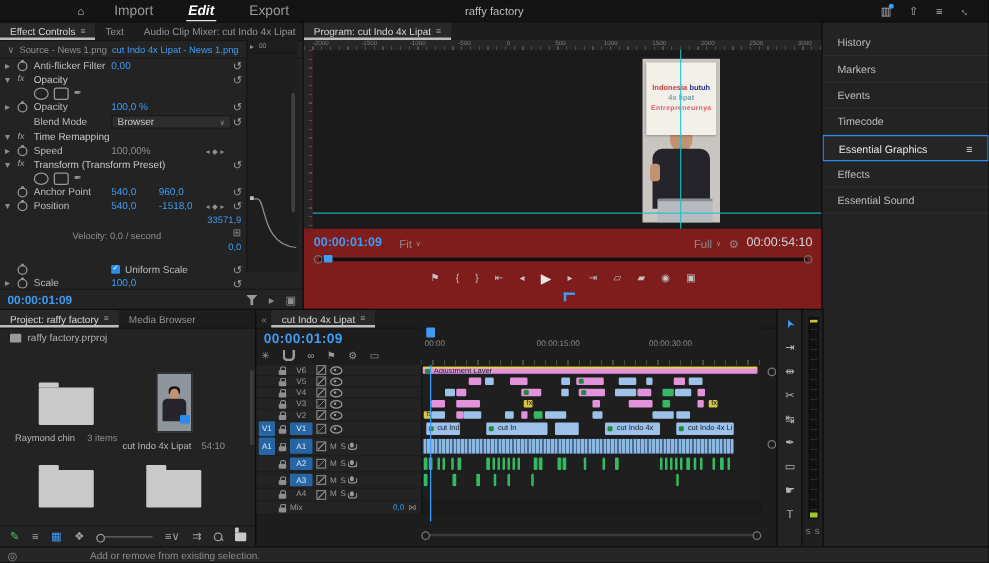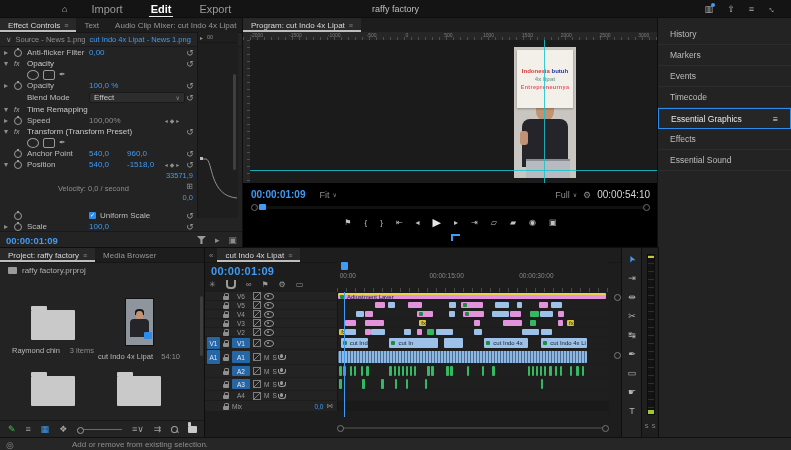--- a/index.html
+++ b/index.html
@@ -7,21 +7,21 @@
         font-family:"Liberation Sans",sans-serif;font-size:9px;color:#c8c8c8;-webkit-font-smoothing:antialiased;}
   .abs{position:absolute;}
   .panel{position:absolute;background:#232323;box-sizing:border-box;outline:1px solid #0e0e0e;}
   .r{display:flex;align-items:center;}
   .bv{color:#3f9bf4;}
   .dim{color:#8d8d8d;}
   .white{color:#d6d6d6;}
   
   #topbar{left:0;top:0;width:791px;height:18px;background:#141414;display:flex;align-items:center;}
   .navitem{color:#9a9a9a;font-size:11px;padding:0 14px;position:relative;height:18px;display:flex;align-items:center;}
-  .navitem.active{color:#fff;font-weight:bold;}
+  .navitem.active{color:#fff;font-weight:bold;font-style:italic;}
   .navitem.active::after{content:"";position:absolute;left:12px;right:12px;bottom:0;height:2px;background:#e8e8e8;}
   #apptitle{position:absolute;left:0;right:0;text-align:center;color:#bebebe;font-size:9px;pointer-events:none;}
   #winicons{margin-left:auto;display:flex;gap:14px;padding-right:14px;}
   .winico{color:#b0b0b0;font-size:9px;position:relative;}
   .winico .dot{position:absolute;right:-2px;top:-1px;width:4px;height:4px;border-radius:50%;background:#3f9bf4;}
   .rot45{display:inline-block;transform:rotate(45deg);}
   
   .tabbar{height:14px;background:#1d1d1d;display:flex;align-items:stretch;font-size:8px;color:#969696;border-bottom:1px solid #161616;}
   .tab{padding:0 8px;display:flex;align-items:center;gap:4px;white-space:nowrap;}
   .tab.active{background:#282828;color:#d9d9d9;box-shadow:inset 0 -2px 0 #bdbdbd;}
@@ -60,21 +60,21 @@
   .shp.ell{border-radius:50%;}
   .ddl{background:#2d2d2d;border:1px solid #1a1a1a;border-radius:2px;height:9px;display:flex;align-items:center;justify-content:space-between;padding:0 4px;width:86px;color:#c9c9c9;}
   .chk{width:7px;height:7px;background:#2d8ceb;border-radius:1px;color:#fff;font-size:6px;line-height:7px;text-align:center;margin-right:4px;}
   #ecstrip{position:absolute;left:197px;top:14px;bottom:30px;right:5px;background:#1e1e1e;border-left:1px solid #151515;}
   #ecscroll{position:absolute;right:2px;top:42px;width:3px;height:96px;background:#3f3f3f;border-radius:2px;}
   .hscroll{position:relative;height:8px;margin:0 4px;}
   .hscroll .trk{position:absolute;left:6px;right:6px;top:3px;height:2px;background:#3a3a3a;border-radius:1px;}
   .hscroll .end{position:absolute;top:0px;width:5px;height:5px;border:1px solid #777;border-radius:50%;background:#232323;}
   #ecbottom{position:absolute;left:0;right:0;bottom:0;height:16px;background:#232323;border-top:1px solid #191919;display:flex;align-items:center;padding:0 6px;}
   
-  #progpanel{left:243px;top:18px;width:415px;height:230px;background:#000000;}
+  #progpanel{left:243px;top:18px;width:415px;height:230px;background:#7f1d1d;}
   #pvruler{position:absolute;left:0;top:14px;width:415px;height:8px;background:#262626;
     background-image:repeating-linear-gradient(90deg,#4e4e4e 0 1px,transparent 1px 7px);background-size:100% 3px;background-position:0 100%;background-repeat:no-repeat;}
   #pvrulerv{position:absolute;left:0;top:22px;width:7px;height:143px;background:#262626;
     background-image:repeating-linear-gradient(180deg,#4e4e4e 0 1px,transparent 1px 7px);background-size:3px 100%;background-position:100% 0;background-repeat:no-repeat;}
   .rlabel{position:absolute;top:0;font-size:5px;color:#7e7e7e;transform:translateX(1px);}
   #preview{position:absolute;left:7px;top:22px;right:0;height:143px;background:#1b1b1b;overflow:hidden;}
   #video{position:absolute;left:264px;top:7px;width:62px;height:131px;background:#c9c5c1;overflow:hidden;}
   #paper{position:absolute;left:3px;top:3px;width:56px;height:58px;background:#f3f0ea;box-shadow:0 1px 2px rgba(0,0,0,.3);display:flex;flex-direction:column;justify-content:center;gap:2px;text-align:center;}
   #paper .l1{font-size:6px;font-weight:bold;}
   #paper .l1 .a{color:#d33b3b;}#paper .l1 .b{color:#22339f;}
@@ -255,21 +255,21 @@
           <span></span>
         <span class="rst">↺</span>
       </div>
 
       <div class="ecrow" style="height:13px;">
         <span></span>
           <span></span>
         <span>Blend Mode</span>
         <span class="span3">
           <span class="ddl">
-            <span>Effect</span>
+            <span>Browser</span>
             <span class="dim" style="font-size:6px;">∨</span>
           </span>
         </span>
         <span class="rst">↺</span>
       </div>
 
       <div class="ecrow">
         <span class="dim">▾</span>
         <span class="fx-it">fx</span>
         <span class="hdr">Time Remapping</span>

